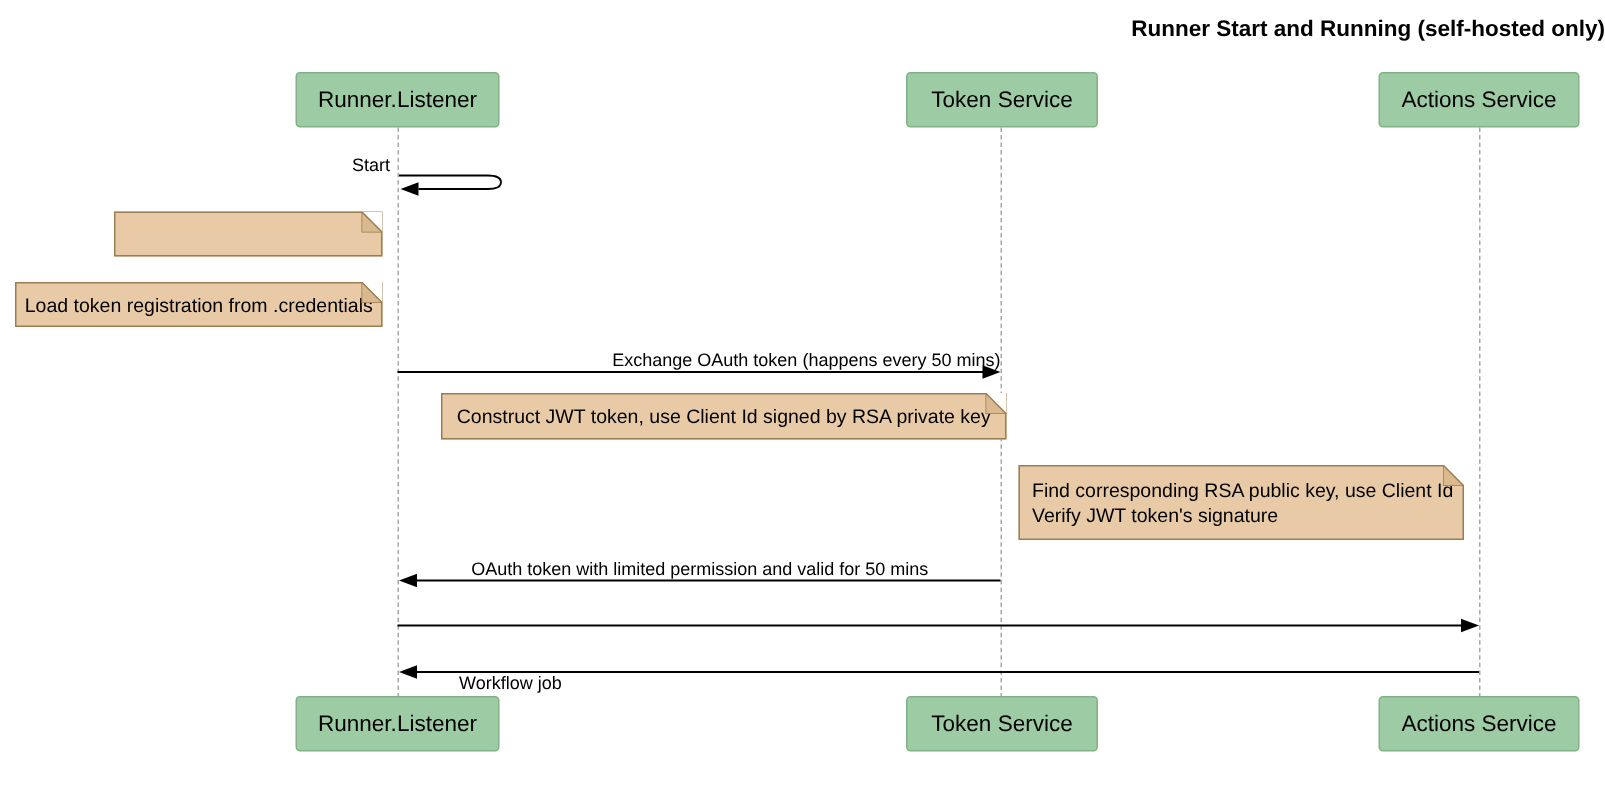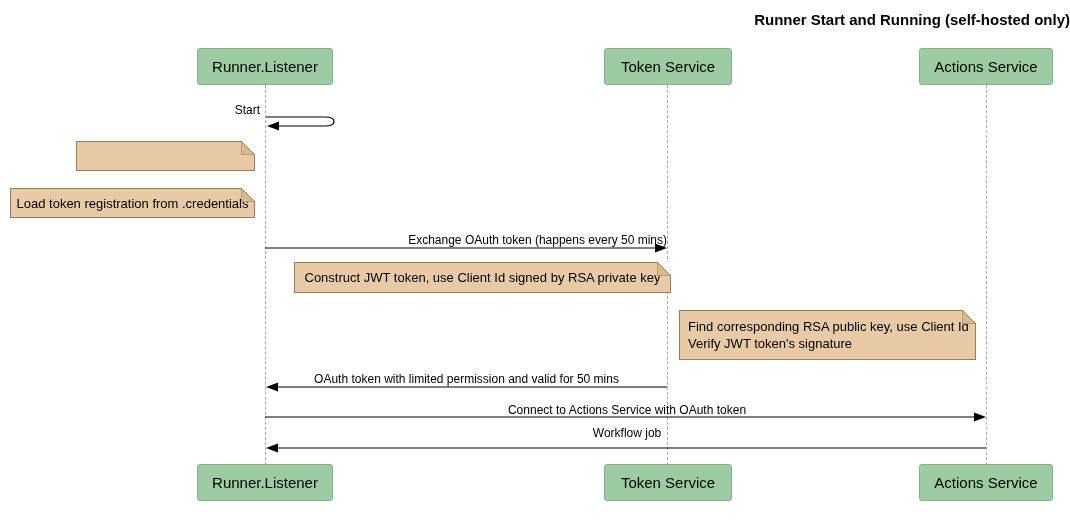--- a/index.html
+++ b/index.html
@@ -109,22 +109,21 @@
   <div class="participant p-top" style="left:604px; width:128px;">Token Service</div>
   <div class="participant p-top" style="left:919px; width:134px;">Actions Service</div>
 
   <div class="participant p-bottom" style="left:197px; width:136px;">Runner.Listener</div>
   <div class="participant p-bottom" style="left:604px; width:128px;">Token Service</div>
   <div class="participant p-bottom" style="left:919px; width:134px;">Actions Service</div>
 
   <div class="msg-label" style="left:160px; top:103px; width:100px; text-align:right;">Start</div>
   <div class="msg-label" style="left:266px; top:233px; width:401px; text-align:right;">Exchange OAuth token (happens every 50 mins)</div>
   <div class="msg-label" style="left:266px; top:372px; width:401px; text-align:center;">OAuth token with limited permission and valid for 50 mins</div>
-  <div class="msg-label" style="left:306px; top:403px; width:642px; text-align:center;">Connect to Actions Service with OAuth token</div>
-  <div class="msg-label" style="left:306px; top:426px; width:642px; text-align:center;">Workflow job</div>
+  <div class="msg-label" style="left:306px; top:448px; width:642px; text-align:left;">Workflow job</div>
 
   <div class="note" style="left:76px; top:141px; width:179px; height:30px;">
     <svg class="fold" width="14" height="14">
       <polygon class="fold-cut" points="0,0 14,0 14,14"></polygon>
       <polygon class="fold-flap" points="0,0 14,14 0,14"></polygon>
     </svg>
   </div>
 
   <div class="note" style="left:10px; top:188px; width:245px; height:30px;">
     <span>Load token registration from .credentials</span>

